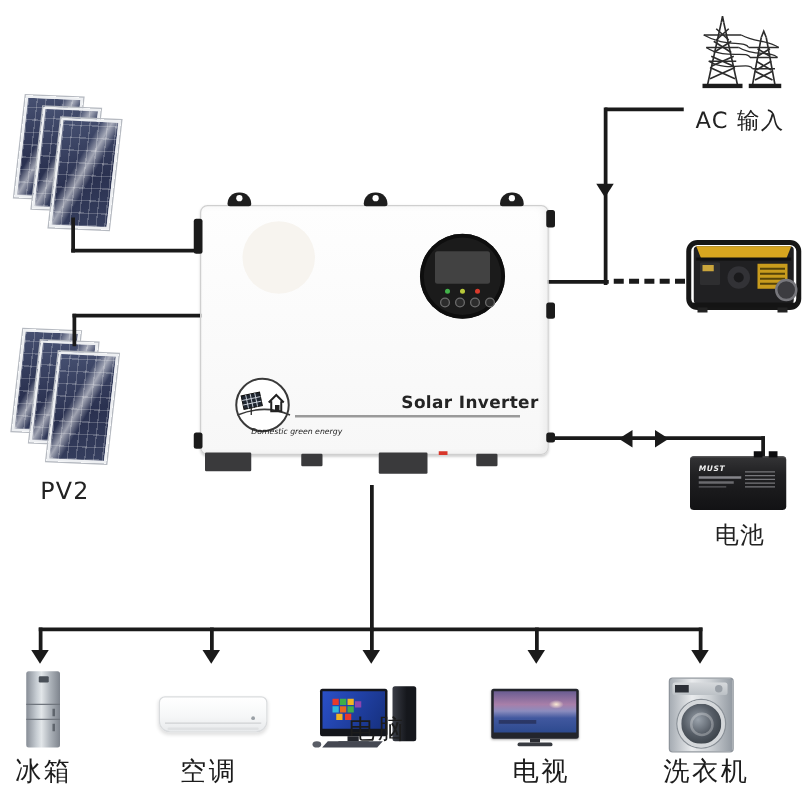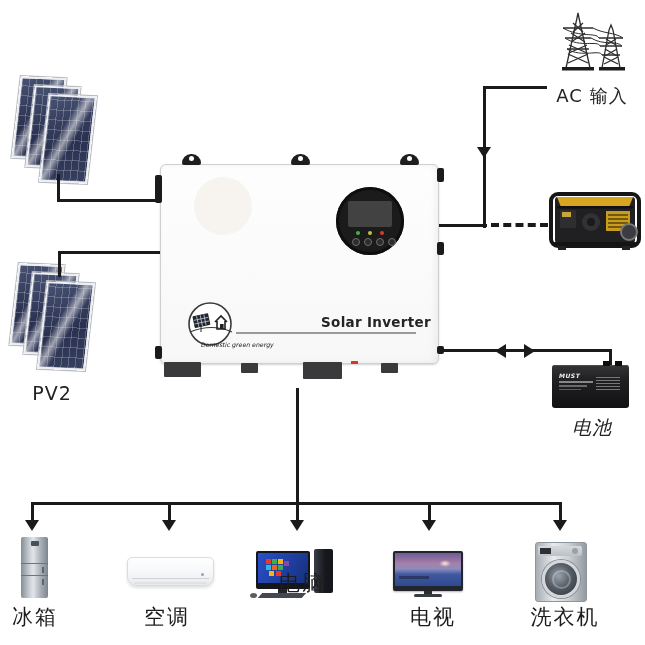--- a/index.html
+++ b/index.html
@@ -168,21 +168,21 @@
       <div class="bat-line" style="width:22px;height:1.5px;background:#5c5c60;"></div>
     </div>
     <div class="bat-spec">
         <div></div>
         <div></div>
         <div></div>
         <div></div>
         <div></div>
       </div>
   </div>
-  <div class="lbl" style="left:547px;top:415px;width:90px;font-style:italic;">电池</div>
+  <div class="lbl" style="left:547px;top:415px;width:90px;">电池</div>
 
   <div class="inverter">
     <div class="watermark"></div>
     <div class="tab" style="left:21px;"></div>
     <div class="tab" style="left:130px;"></div>
     <div class="tab" style="left:239px;"></div>
     <div class="side-tab" style="left:-6px;top:10px;width:7px;height:28px;"></div>
     <div class="side-tab" style="left:-6px;top:181px;width:7px;height:13px;"></div>
     <div class="side-tab" style="left:276px;top:3px;width:7px;height:14px;"></div>
     <div class="side-tab" style="left:276px;top:77px;width:7px;height:13px;"></div>

